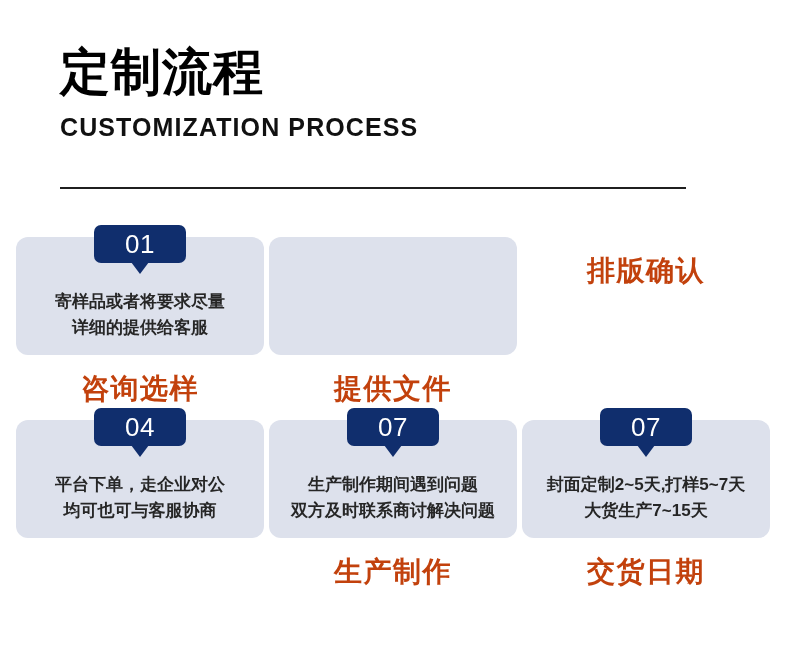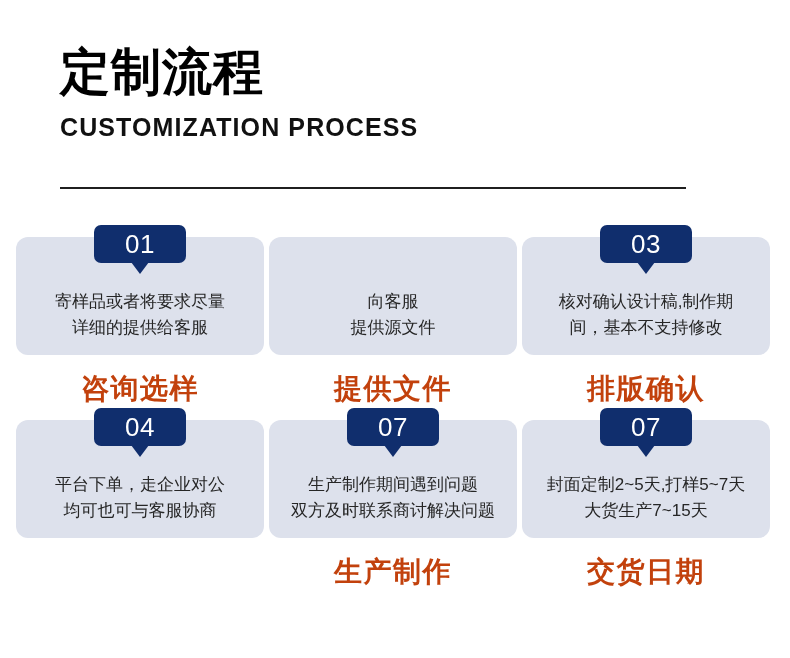--- a/index.html
+++ b/index.html
@@ -132,21 +132,21 @@
     border-top: 12px solid #102e6d;
   }
 
   .step-body {
     margin-top: 16px;
     width: 100%;
     text-align: center;
     color: #262626;
     font-size: 17px;
     line-height: 1.52;
-    font-weight: 400;
+    font-weight: 700;
     white-space: pre-line;
     padding: 0 2px;
     box-sizing: border-box;
   }
 
   .step-title {
     margin-top: 17px;
     text-align: center;
     font-size: 28px;
     font-weight: 700;
@@ -176,34 +176,25 @@
             <span class="step-badge-number">01</span>
           </div>
           <div class="step-body">寄样品或者将要求尽量
 详细的提供给客服</div>
         </div>
         <div class="step-title">咨询选样</div>
       </div>
 
       <div class="step">
         <div class="step-card">
-          <div class="step-body">向客服
-提供源文件</div>
         </div>
         <div class="step-title">提供文件</div>
       </div>
 
       <div class="step">
-        <div class="step-card">
-          <div class="step-badge">
-            <span class="step-badge-number">03</span>
-          </div>
-          <div class="step-body">核对确认设计稿,制作期
-间，基本不支持修改</div>
-        </div>
         <div class="step-title">排版确认</div>
       </div>
 
     </div>
 
     <div class="step-row row-2">
 
       <div class="step">
         <div class="step-card">
           <div class="step-badge">

